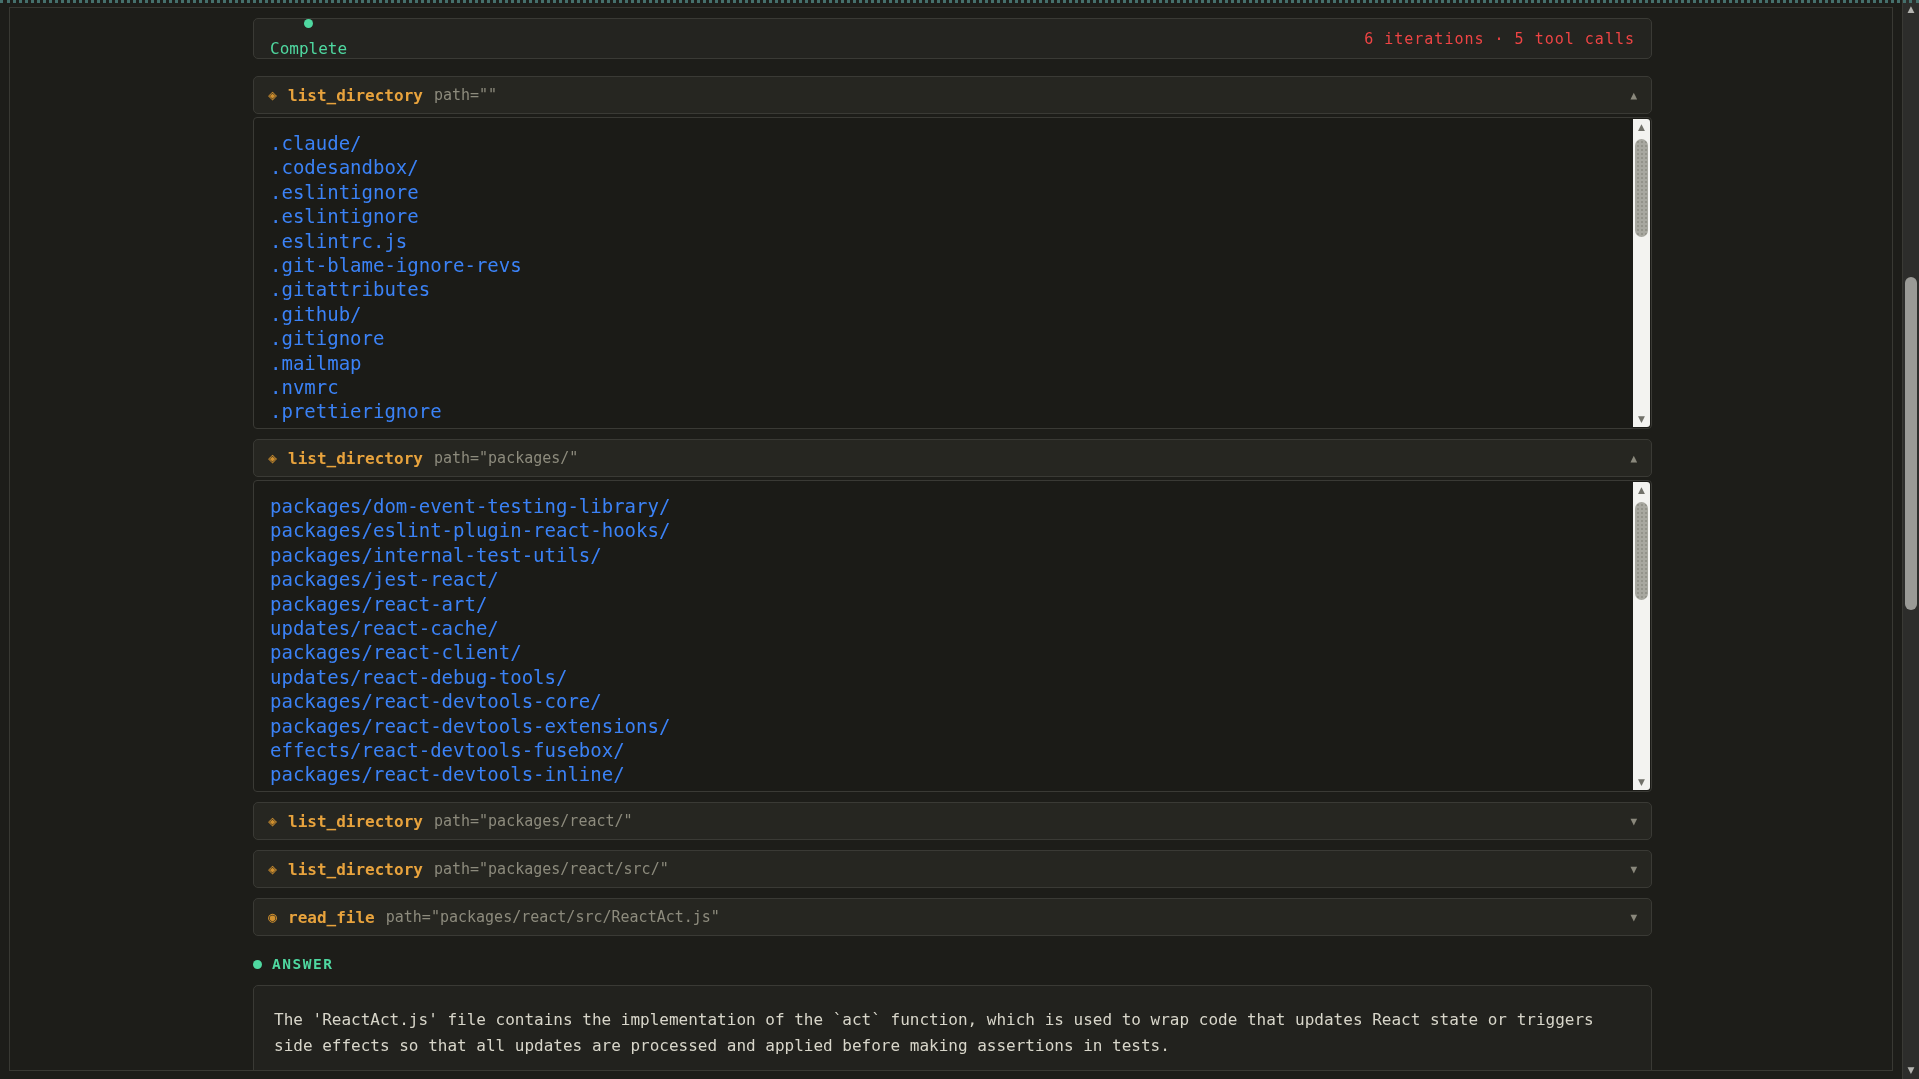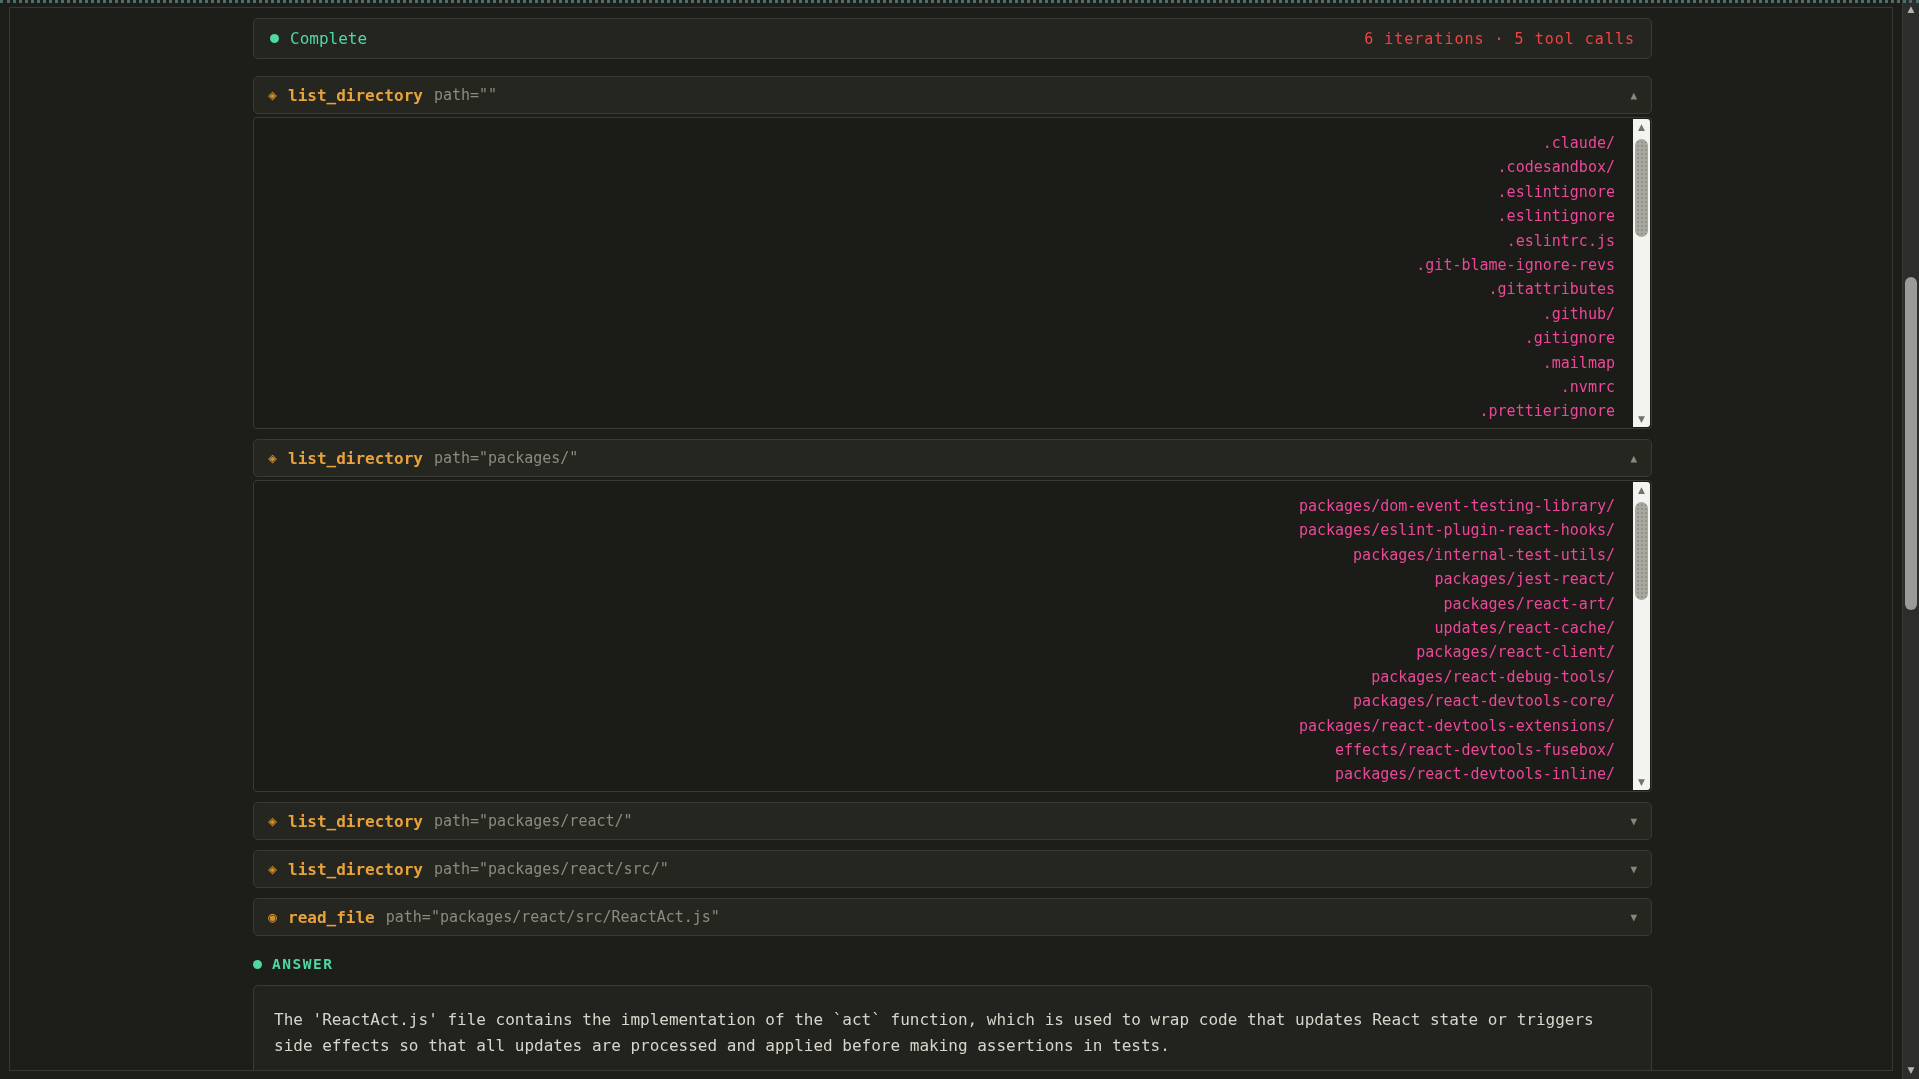--- a/index.html
+++ b/index.html
@@ -19,21 +19,21 @@
   }
   .column { position:absolute; left:243px; top:0; width:1399px; }
 
   
   .status-bar {
     margin-top:10px; height:41px;
     background:#242420; border:1px solid #3a3a35; border-radius:5px;
     display:flex; align-items:center; justify-content:space-between;
     padding:0 16px;
   }
-  .status-left { display:flex; align-items:center; gap:11px; }
+  .status-left { display:flex; align-items:center; gap:11px;flex-direction:column; }
   .dot-green { width:9px; height:9px; border-radius:50%; background:#4fd8a0; display:inline-block; }
   .status-label { color:#4fd8a0; font-size:16px; }
   .status-meta { color:#ef4444; font-size:15px; letter-spacing:1px; }
 
   
   .trace-heading {
     margin-top:24px; color:#8d8b7f; font-size:13px; letter-spacing:3px;
   }
 
   
@@ -47,21 +47,21 @@
   .tool-name { color:#e8a33d; font-size:16px; font-weight:bold; margin-right:11px; }
   .tool-args { color:#8d8b7d; font-size:15px; }
   .tool-arrow { margin-left:auto; color:#8a887c; font-size:11px; }
   .tool-output {
     position:relative; margin-top:3px; margin-bottom:10px; height:312px;
     background:#1b1b17; border:1px solid #3a3a35; border-radius:4px;
     overflow:hidden;
   }
   .output-lines { padding:13px 36px 0 16px; overflow:hidden; height:100%; }
   .output-line {
-    color:#ec4899; font-size:15px; line-height:24.4px; white-space:pre;text-align:right;
+    color:#3b82f6; font-size:19px; line-height:24.4px; white-space:pre;
   }
   
   .panel-scrollbar {
     position:absolute; top:1px; bottom:1px; right:1px; width:17px;
     background:#f3f3f0; border-radius:0 3px 3px 0;
   }
   .sb-arrow {
     position:absolute; left:0; width:17px; text-align:center;
     color:#72726a; font-size:9px; line-height:14px;
     font-family:"DejaVu Sans","Liberation Sans",sans-serif;
@@ -160,21 +160,21 @@
     </div>
     <div class="tool-output">
       <div class="output-lines">
               <div class="output-line">packages/dom-event-testing-library/</div>
               <div class="output-line">packages/eslint-plugin-react-hooks/</div>
               <div class="output-line">packages/internal-test-utils/</div>
               <div class="output-line">packages/jest-react/</div>
               <div class="output-line">packages/react-art/</div>
               <div class="output-line">updates/react-cache/</div>
               <div class="output-line">packages/react-client/</div>
-              <div class="output-line">packages/react-debug-tools/</div>
+              <div class="output-line">updates/react-debug-tools/</div>
               <div class="output-line">packages/react-devtools-core/</div>
               <div class="output-line">packages/react-devtools-extensions/</div>
               <div class="output-line">effects/react-devtools-fusebox/</div>
               <div class="output-line">packages/react-devtools-inline/</div>
               <div class="output-line">packages/react-devtools-shared/</div>
             </div>
       <div class="panel-scrollbar">
         <span class="sb-arrow sb-up">▲</span>
         <span class="sb-thumb"></span>
         <span class="sb-arrow sb-down">▼</span>

